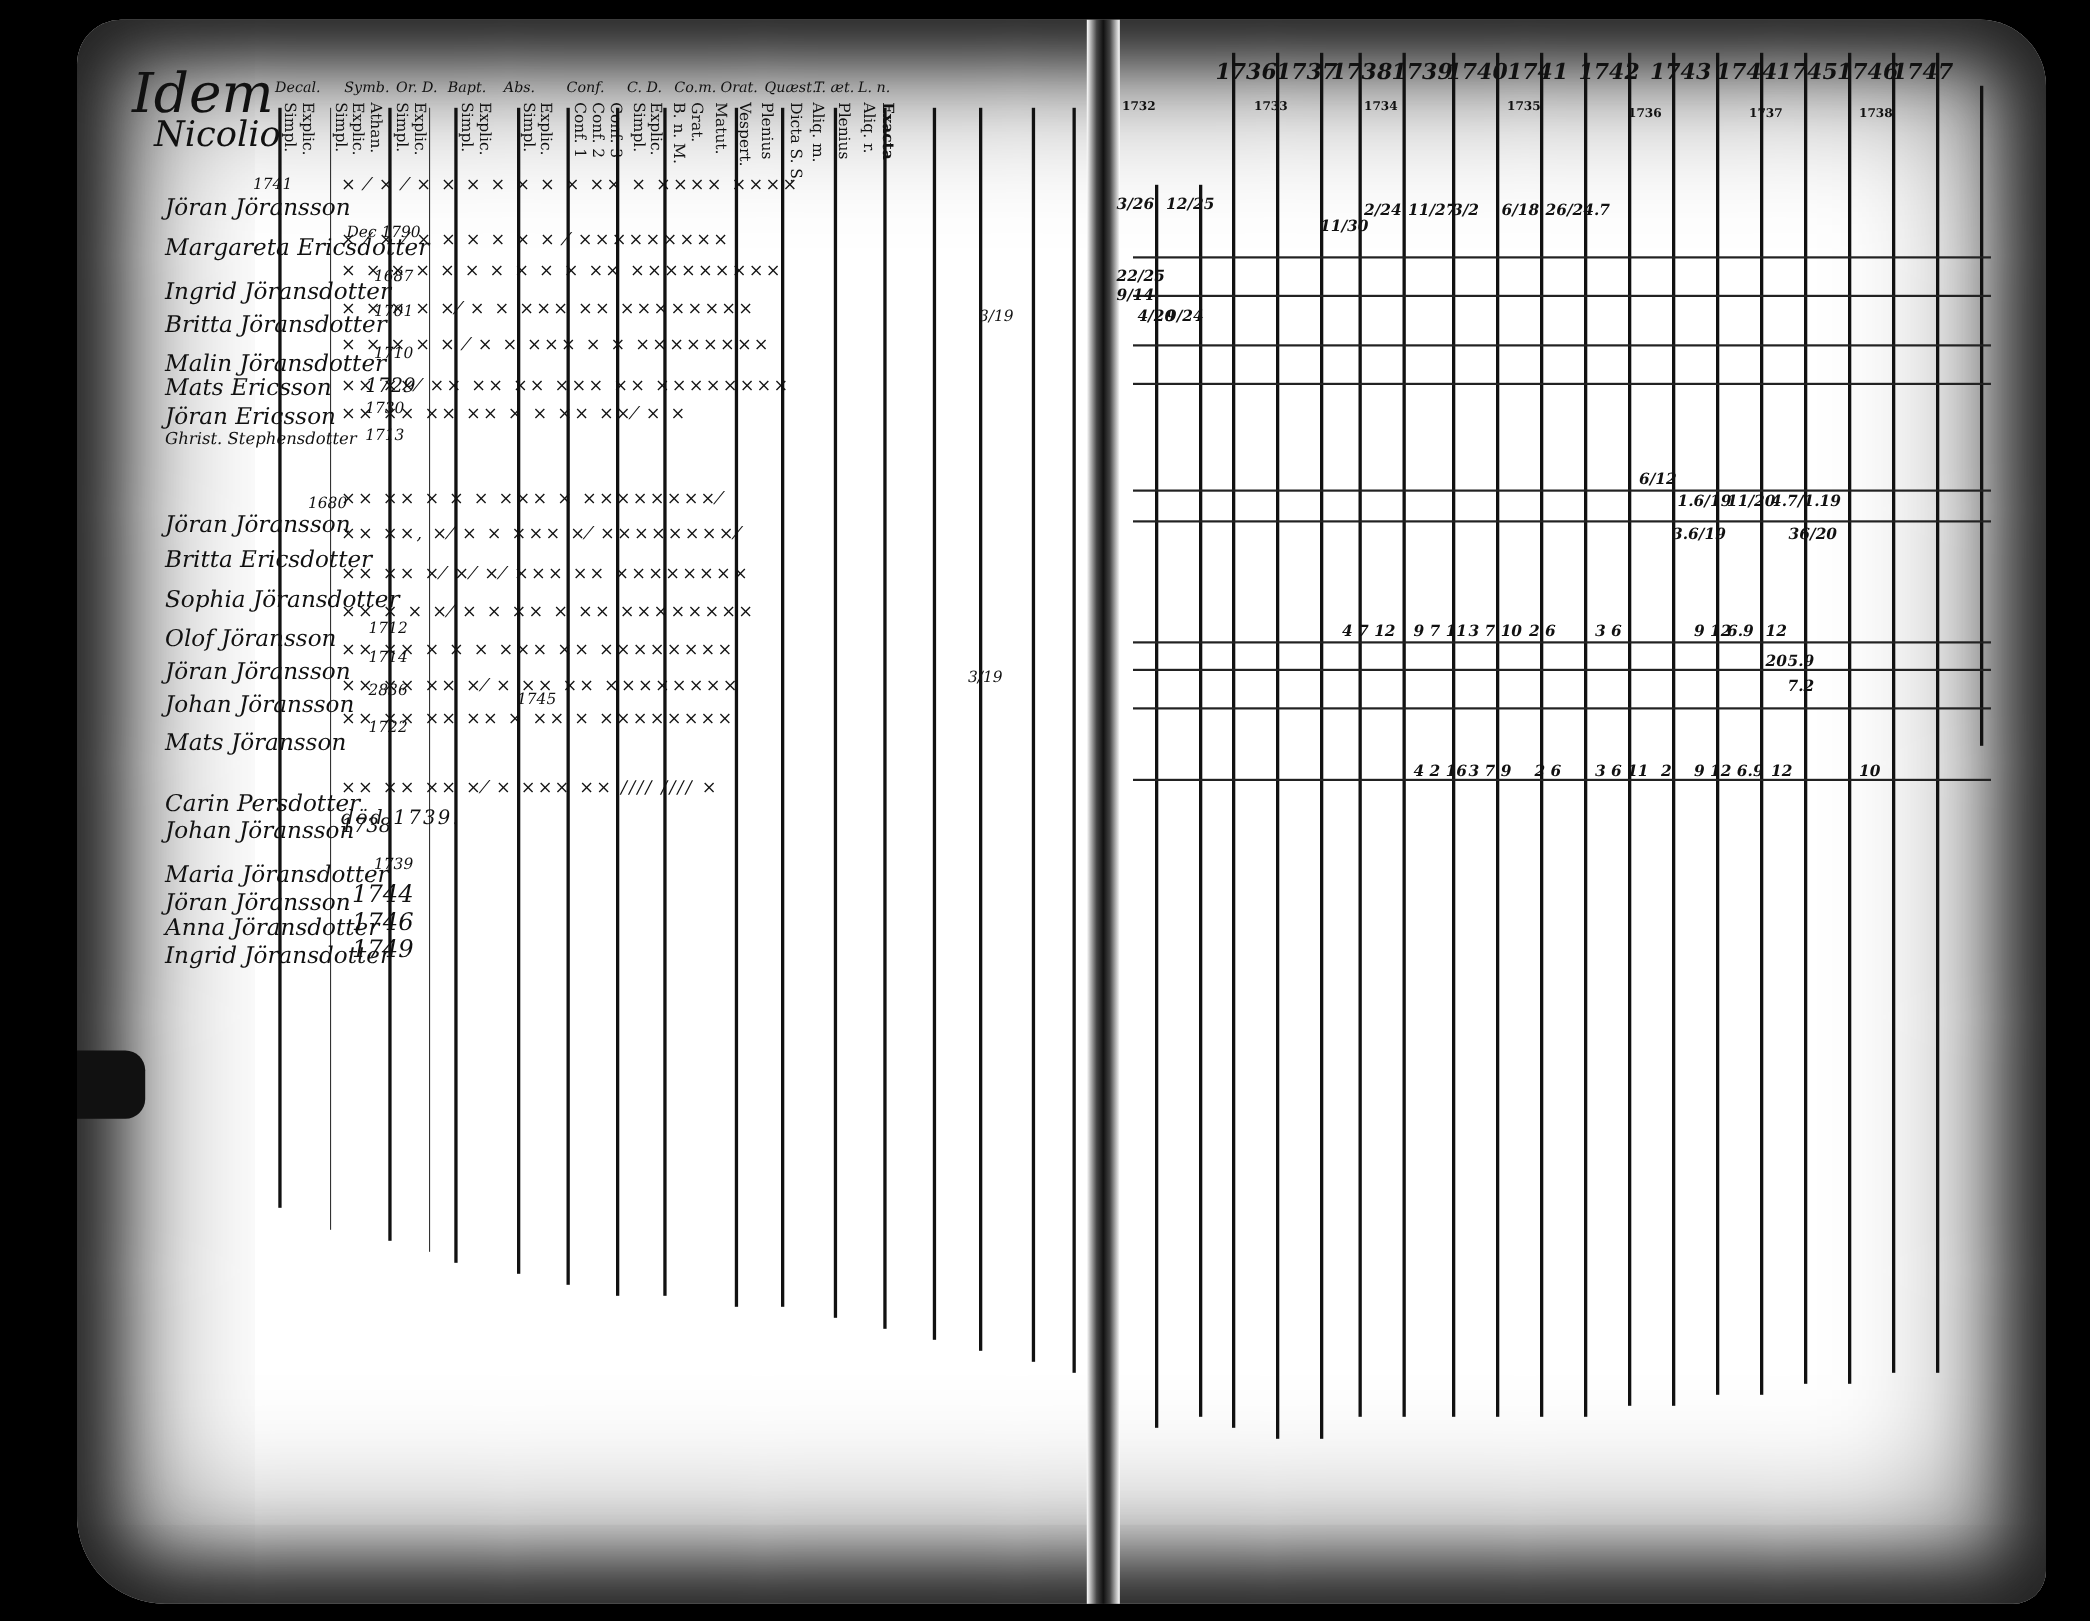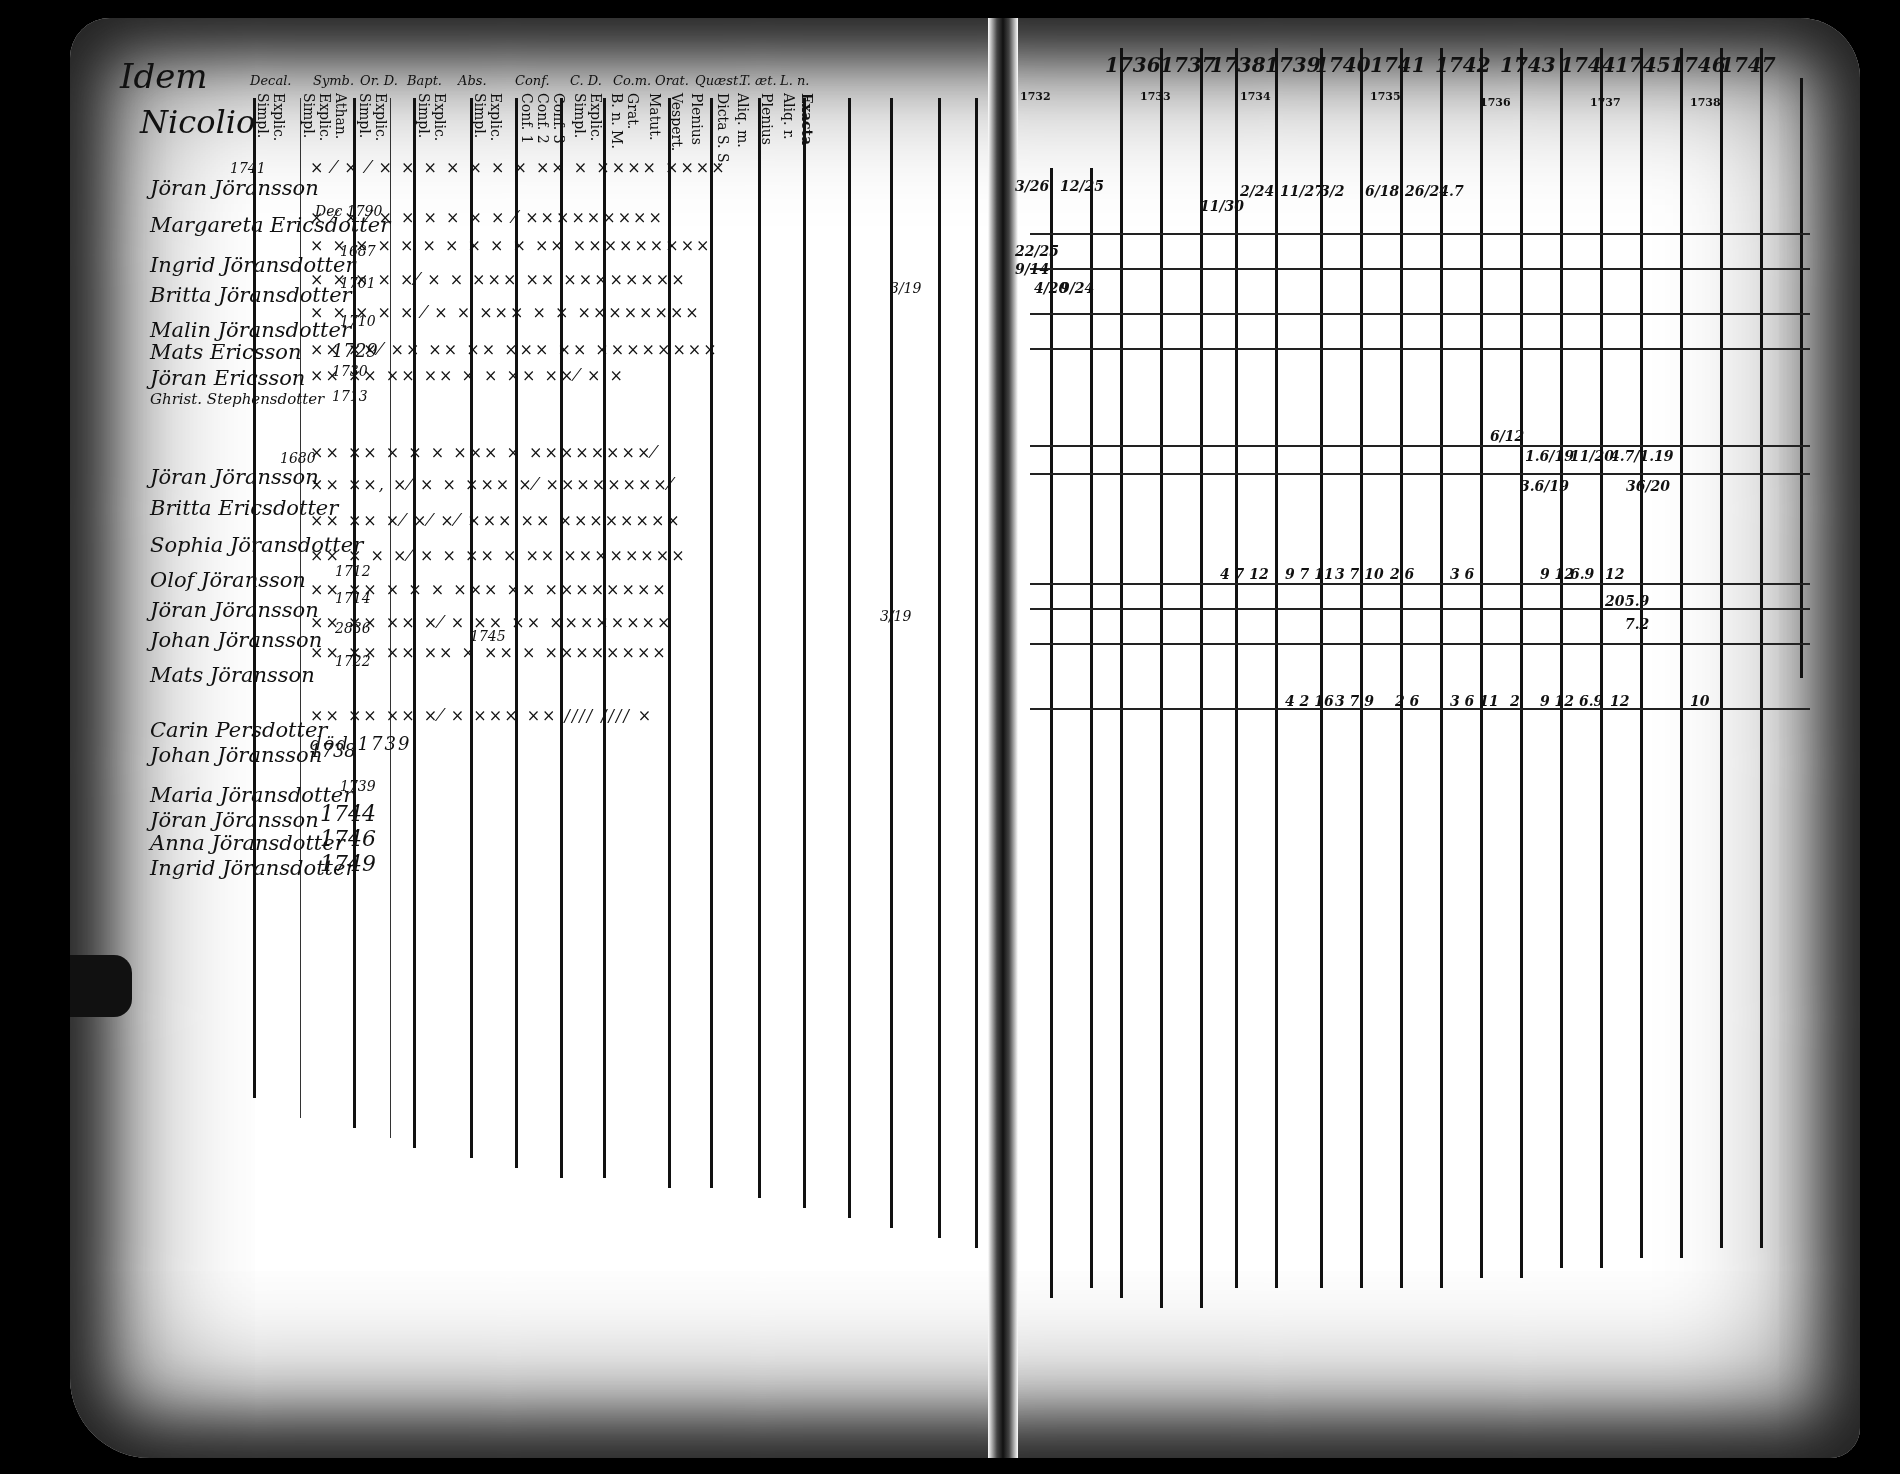--- a/index.html
+++ b/index.html
@@ -7,21 +7,21 @@
        font-family:"DejaVu Serif","Liberation Serif",serif;color:#111;}
   .page{position:absolute;left:70px;top:18px;width:1790px;height:1440px;background:#fff;
         border-radius:40px 60px 30px 80px;
         box-shadow:inset 0 0 60px 30px #222, inset 0 0 140px 40px #555;}
   .gutter{position:absolute;left:918px;top:0;width:30px;height:1440px;
           background:linear-gradient(90deg,#fff 0%,#444 30%,#111 50%,#444 70%,#fff 100%);}
   .tab{position:absolute;left:70px;top:955px;width:62px;height:62px;background:#111;border-radius:0 18px 18px 0;}
   .vline{position:absolute;top:80px;width:3px;background:#111;}
   .vline.thin{width:1px;background:#333;}
   .hline{position:absolute;height:2px;background:#222;}
-  .title{position:absolute;font-style:italic;font-size:34px;}
+  .title{position:absolute;font-style:italic;font-size:50px;}
   .colhead{position:absolute;font-size:13px;font-style:italic;white-space:nowrap;}
   .subhead{position:absolute;font-size:14px;writing-mode:vertical-rl;white-space:nowrap;line-height:14px;}
   .name{position:absolute;font-style:italic;font-size:21px;white-space:nowrap;left:80px;}
   .marks{position:absolute;font-size:16px;font-style:italic;white-space:nowrap;letter-spacing:2px;}
   .year{position:absolute;font-style:italic;font-size:20px;font-weight:bold;white-space:nowrap;}
   .year.print{font-style:normal;font-size:11px;font-weight:bold;}
   .num{position:absolute;font-style:italic;font-size:14px;white-space:nowrap;font-weight:bold;}
   .note{position:absolute;font-style:italic;font-size:14px;}
 </style>
 </head>

